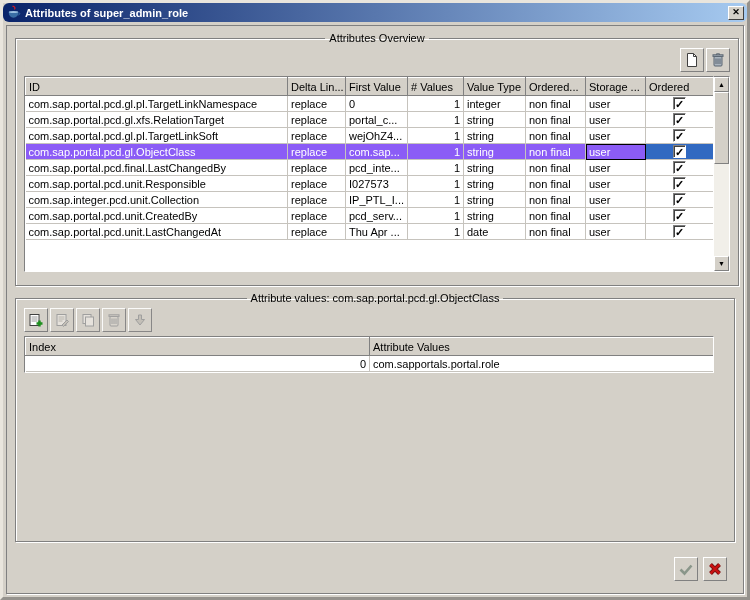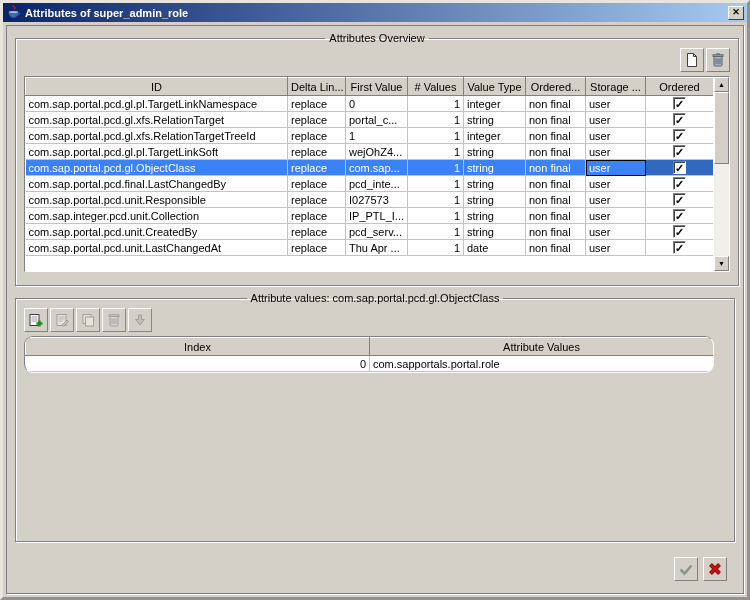--- a/index.html
+++ b/index.html
@@ -14,21 +14,21 @@
     width: 750px; height: 600px;
     background: #d4d0c8;
     border: 3px outset #e9e5dd;
     display: flex; flex-direction: column;
   }
   
   .titlebar {
     height: 19px; flex: 0 0 19px;
     background: linear-gradient(to right, #0a246a, #a6caf0);
     display: flex; align-items: center;
-    padding: 2px 3px; gap: 4px;
+    padding: 2px 3px; gap: 4px; border-radius: 6px;
   }
   .titlebar .app-icon { width: 15px; height: 15px; flex: 0 0 15px; }
   .titlebar .title {
     flex: 1; color: #fff; font-weight: bold; font-size: 11px;
     white-space: nowrap; overflow: hidden;
   }
   .tb-close {
     width: 16px; height: 14px;
     background: #d4d0c8;
     border: 1px solid; border-color: #fff #404040 #404040 #fff;
@@ -67,32 +67,32 @@
   .table-area { display: flex; }
   .grid-wrap {
     border: 1px solid; border-color: #808080 #fff #fff #808080;
     background: #fff; overflow: hidden;
   }
   table { border-collapse: collapse; table-layout: fixed; }
   th {
     background: #d4d0c8;
     border: 1px solid; border-color: #fff #808080 #808080 #fff;
     font-weight: normal; height: 18px;
-    text-align: center; padding: 0 3px;
+    text-align: left; padding: 0 3px;
     white-space: nowrap; overflow: hidden;
   }
   td {
     height: 16px; padding: 0 3px;
     border-right: 1px solid #c6c3bd;
     border-bottom: 1px solid #c6c3bd;
     white-space: nowrap; overflow: hidden;
     background: #fff;
   }
   td.num { text-align: right; }
-  tr.selected td { background: #3b82f6; color: #fff; }
+  tr.selected td { background: #8b5cf6; color: #fff; }
   tr.selected td.chk { background: #3169c1; }
   td.focus { outline: 1px solid #000; outline-offset: -1px; }
   td.chk { text-align: center; }
   .checkbox {
     width: 13px; height: 13px; margin: 0 auto;
     background: #fff;
     border: 1px solid; border-color: #808080 #fff #fff #808080;
     box-shadow: inset 1px 1px 0 #404040;
     color: #000; font-size: 11px; line-height: 12px;
     font-weight: bold; text-align: center;
@@ -213,32 +213,20 @@
                   <td>portal_c...</td>
                   <td class="num">1</td>
                   <td>string</td>
                   <td>non final</td>
                   <td>user</td>
                   <td class="chk">
                     <div class="checkbox">✓</div>
                   </td>
                 </tr>
                 <tr>
-                  <td>com.sap.portal.pcd.gl.xfs.RelationTargetTreeId</td>
-                  <td>replace</td>
-                  <td>1</td>
-                  <td class="num">1</td>
-                  <td>integer</td>
-                  <td>non final</td>
-                  <td>user</td>
-                  <td class="chk">
-                    <div class="checkbox">✓</div>
-                  </td>
-                </tr>
-                <tr>
                   <td>com.sap.portal.pcd.gl.pl.TargetLinkSoft</td>
                   <td>replace</td>
                   <td>wejOhZ4...</td>
                   <td class="num">1</td>
                   <td>string</td>
                   <td>non final</td>
                   <td>user</td>
                   <td class="chk">
                     <div class="checkbox">✓</div>
                   </td>
@@ -359,21 +347,21 @@
             <path d="M6 6.5v5.5M8 6.5v5.5M10 6.5v5.5" stroke="#9a9a9a"></path>
           </svg>
         </div>
         <div class="tool-btn disabled">
           <svg class="icon-16" viewBox="0 0 16 16">
             <path d="M8 13L3.5 7.5h3V3h3v4.5h3z" fill="#c2beb6" stroke="#9a9a9a"></path>
           </svg>
         </div>
       </div>
 
-      <div class="grid-wrap" style="width:690px;border-radius:9px;">
+      <div class="grid-wrap" style="width:690px;">
         <table style="width:688px;">
           <colgroup>
               <col style="width:344px">
               <col style="width:344px">
             </colgroup>
           <thead>
               <tr>
                 <th>Index</th>
                 <th>Attribute Values</th>
               </tr>

